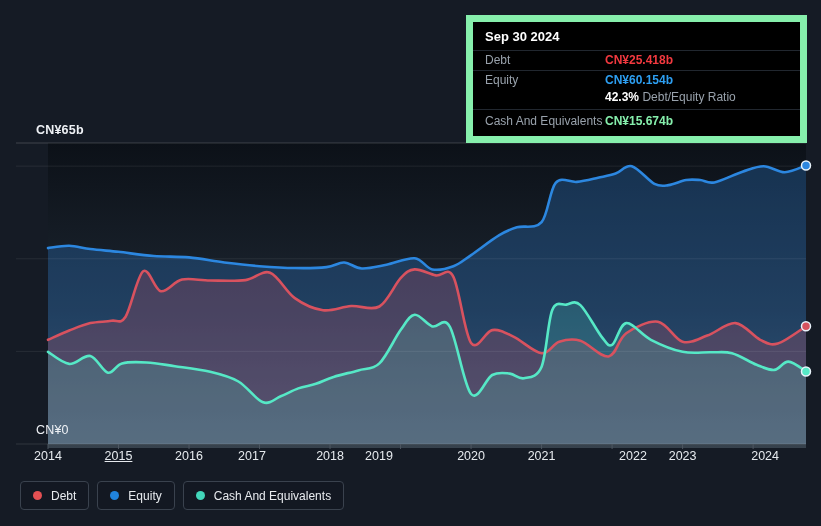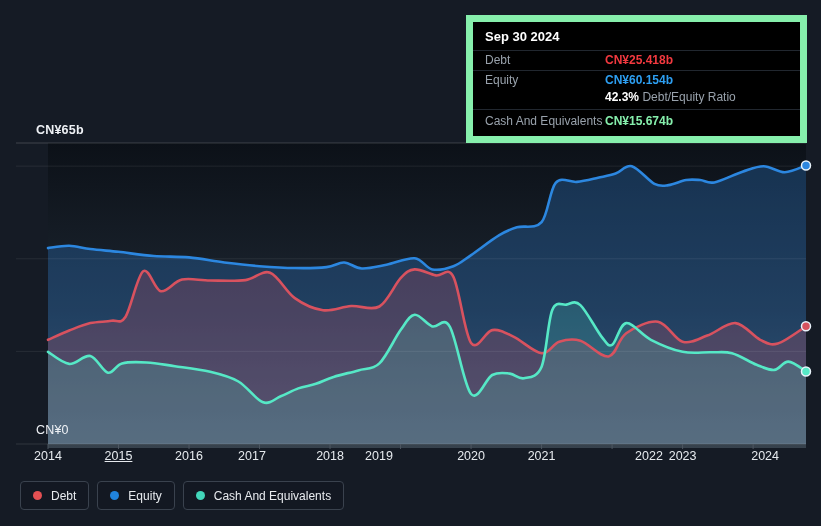--- a/index.html
+++ b/index.html
@@ -78,21 +78,21 @@
 
   <div id="xaxis">
       <span style="left: 48px;">2014</span>
       <span style="left: 118.512px; text-decoration: underline;">2015</span>
       <span style="left: 189.023px;">2016</span>
       <span style="left: 252px;">2017</span>
       <span style="left: 330.047px;">2018</span>
       <span style="left: 379px;">2019</span>
       <span style="left: 471.07px;">2020</span>
       <span style="left: 541.581px;">2021</span>
-      <span style="left: 649px;">2022</span>
+      <span style="left: 633px;">2022</span>
       <span style="left: 682.605px;">2023</span>
       <span style="left: 753.116px; margin-left: 12px;">2024</span>
     </div>
 
   <div class="tooltip">
     <div class="tt-title">Sep 30 2024</div>
     <div class="tt-row">
       <span class="tt-label">Debt</span>
       <span class="tt-val v-debt">CN¥25.418b</span>
     </div>

